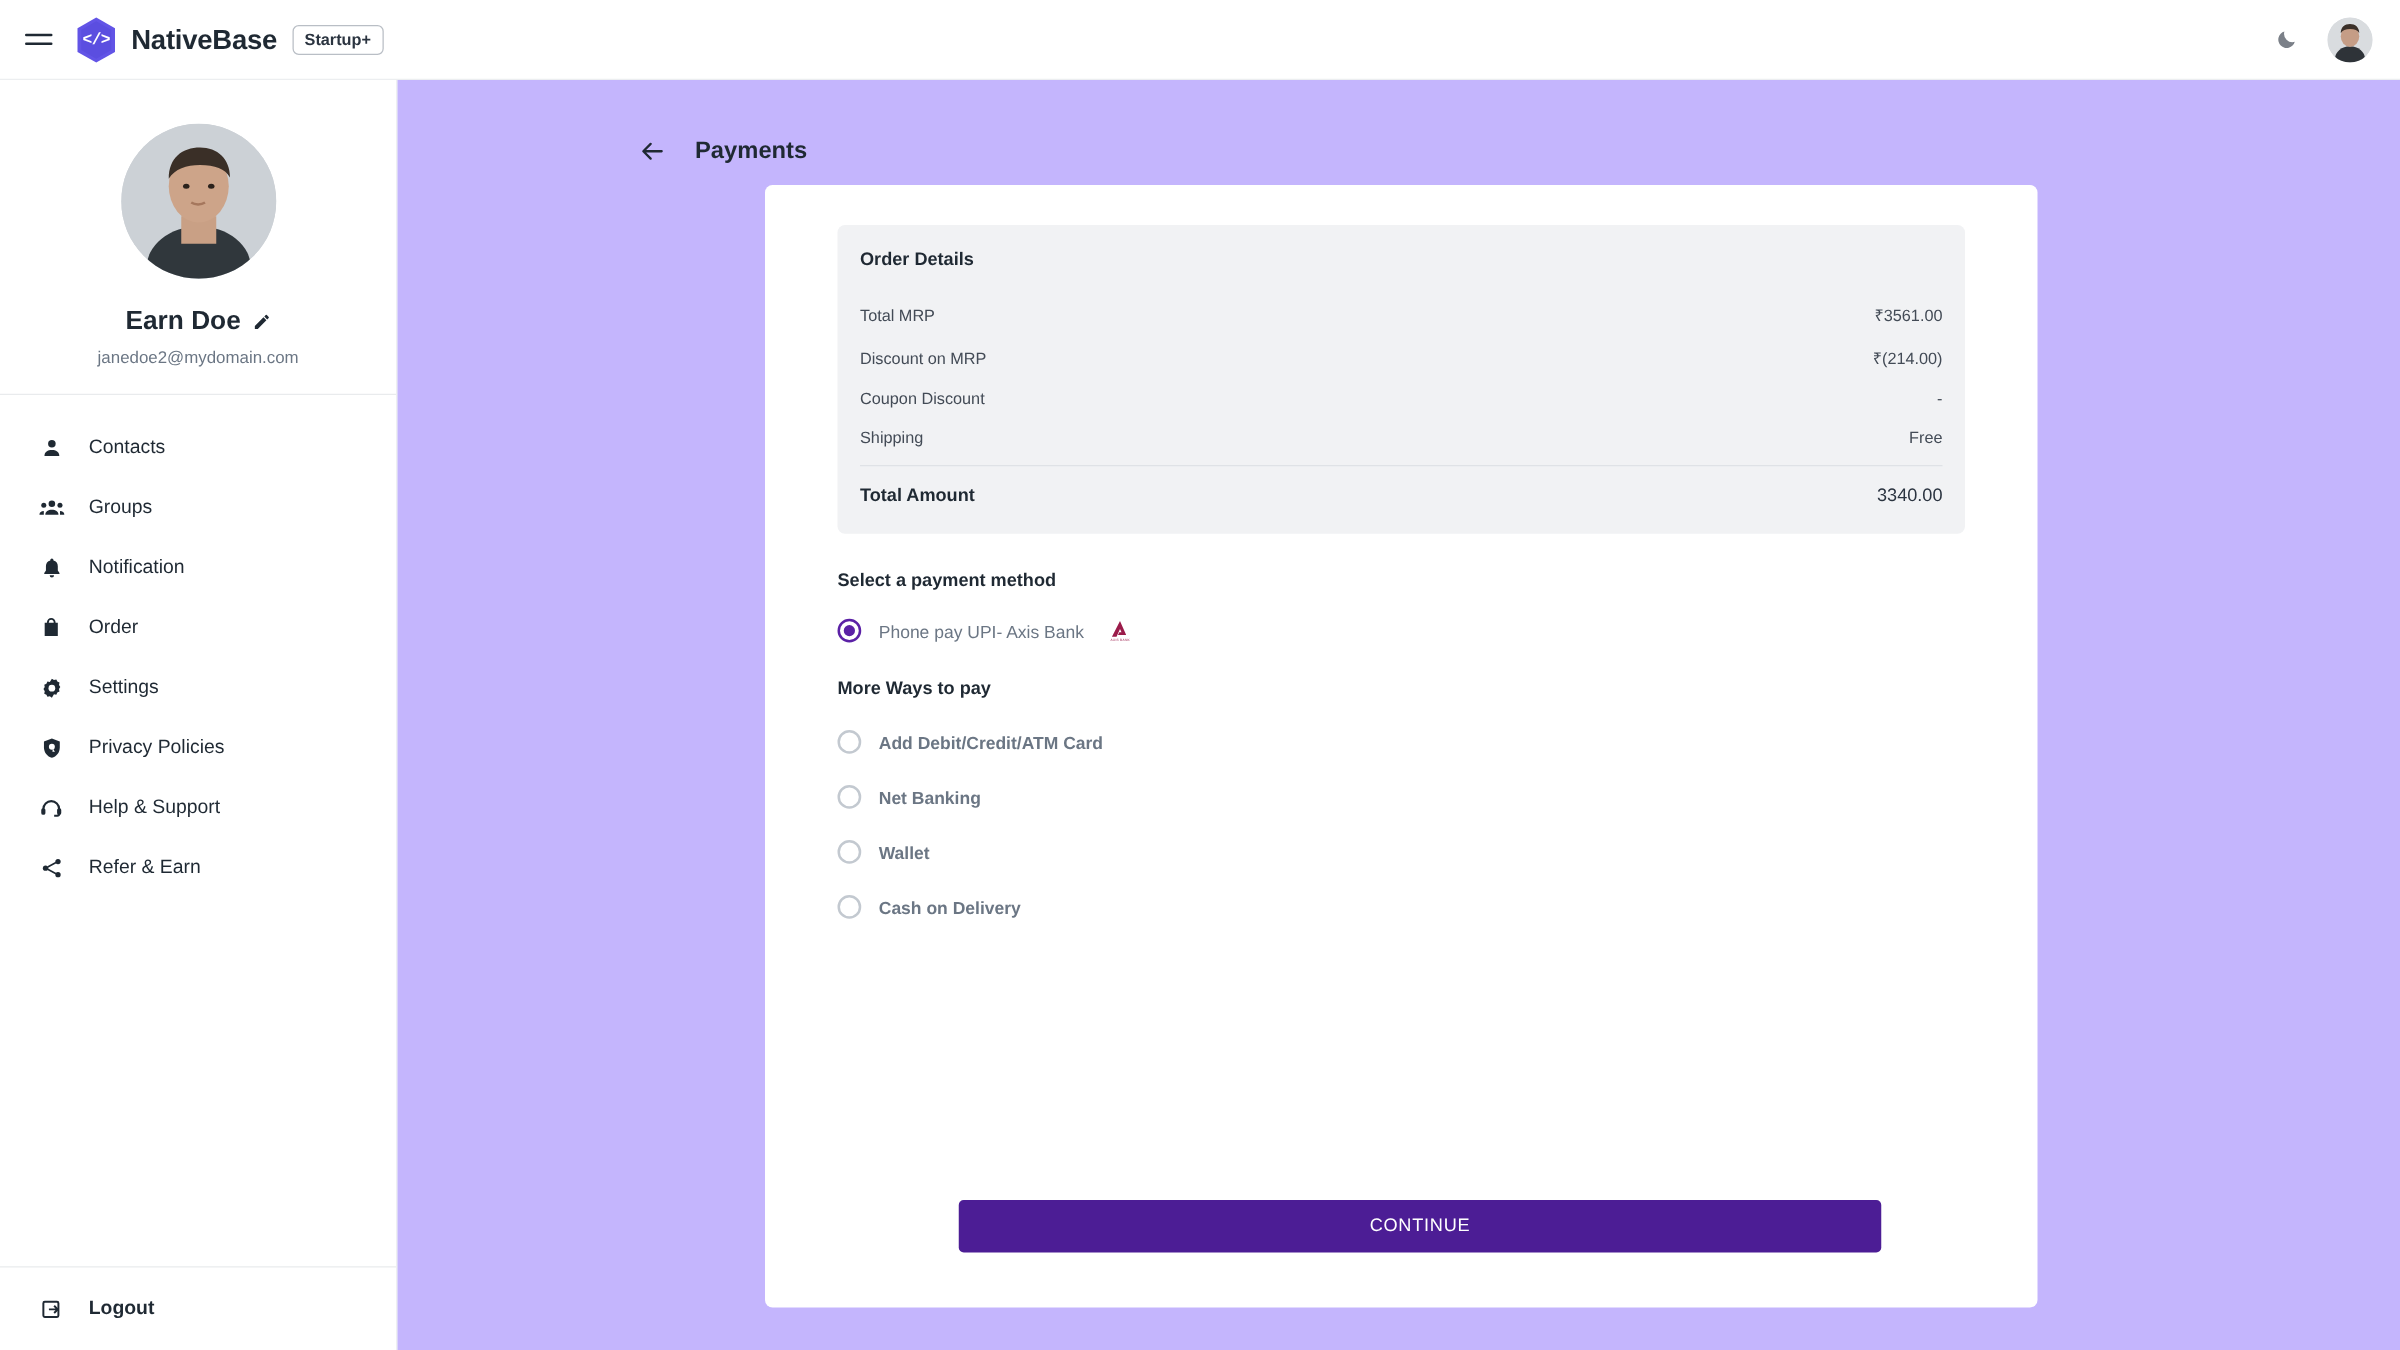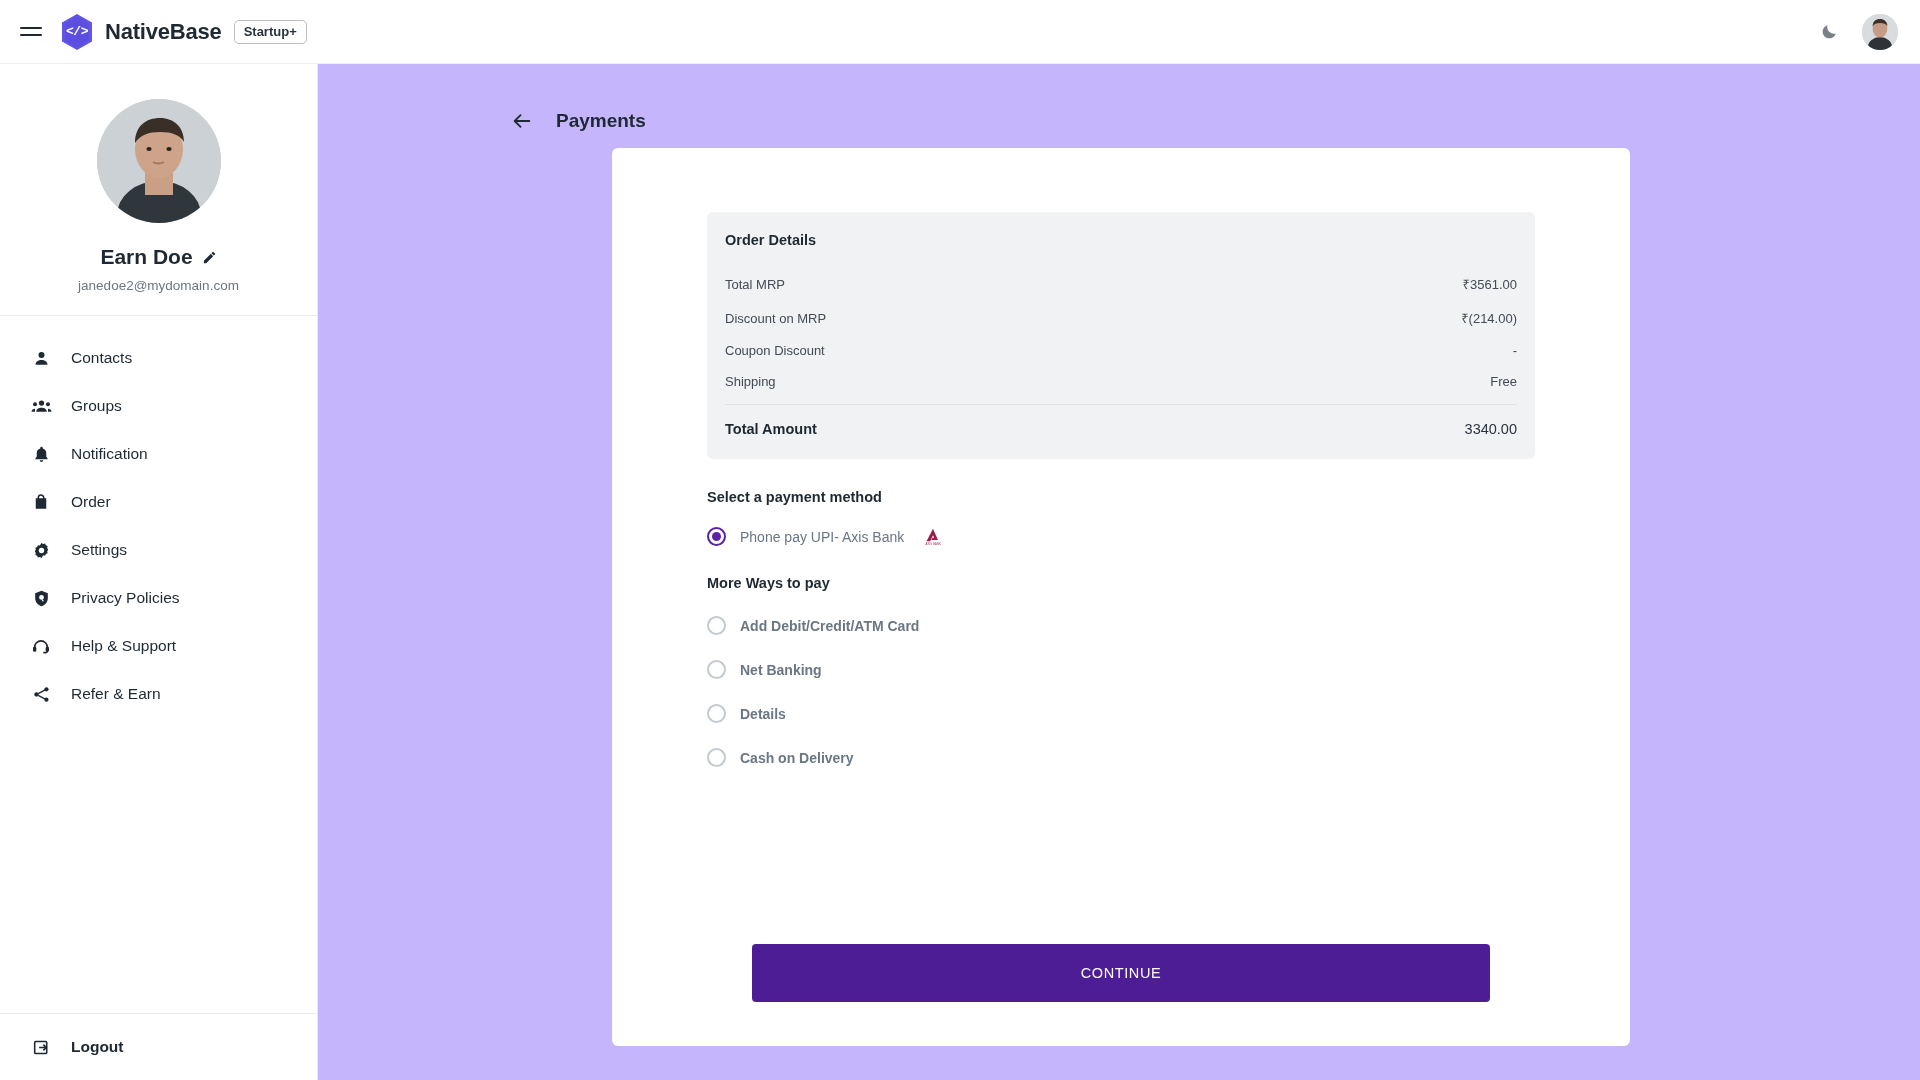--- a/index.html
+++ b/index.html
@@ -93,21 +93,21 @@
     background: #c4b5fd; overflow: hidden;
   }
   .page-head { display: flex; align-items: center; gap: 21px; padding: 44px 0 0 191px; }
   .back-btn { width: 26px; height: 26px; display: flex; align-items: center; justify-content: center; cursor: pointer; }
   .page-title { font-size: 19px; font-weight: bold; color: #1f2933; }
 
   .card {
     position: absolute; left: 294px; top: 84px; width: 1018px; height: 898px;
     background: #ffffff; border-radius: 6px;
   }
-  .card-inner { padding: 32px 95px 0; margin-top: 32px; }
+  .card-inner { padding: 32px 58px 0; }
 
   .order-box {
     background: #f1f2f4; border-radius: 6px; padding: 20px 18px 18px;
   }
   .order-title { font-size: 14.5px; font-weight: bold; color: #1f2933; margin-bottom: 19px; }
   .order-row {
     display: flex; justify-content: space-between; align-items: center;
     padding: 8px 0; font-size: 13px; color: #434b56;
   }
   .order-row .label { color: #434b56; }
@@ -130,21 +130,21 @@
     content: ""; width: 9px; height: 9px; border-radius: 50%; background: #5b21a6;
   }
   .method-label { font-size: 14px; color: #6b7684; }
   .axis-logo { margin-left: 6px; display: flex; flex-direction: column; align-items: center; }
   .axis-sub { font-size: 2.6px; color: #9b1b4a; letter-spacing: 0.2px; margin-top: 1px; }
 
   .more-title { font-size: 14.5px; font-weight: bold; color: #1f2933; margin-top: 29px; }
   .opt-row { display: flex; align-items: center; gap: 14px; margin-top: 25px; font-weight: bold; }
 
   .continue-btn {
-    position: absolute; left: 140px; bottom: 44px; width: 738px; height: 58px;
+    position: absolute; left: 155px; bottom: 44px; width: 738px; height: 42px;
     background: #4c1d95; border: none; border-radius: 4px;
     color: #ffffff; font-size: 14.5px; letter-spacing: 0.6px;
     font-family: "Liberation Sans", sans-serif; cursor: pointer;
     display: flex; align-items: center; justify-content: center;
   }
 </style>
 </head>
 <body>
 
 <div id="app">
@@ -373,21 +373,21 @@
         <div class="opt-row">
           <span class="radio"></span>
           <span class="method-label">Add Debit/Credit/ATM Card</span>
         </div>
         <div class="opt-row">
           <span class="radio"></span>
           <span class="method-label">Net Banking</span>
         </div>
         <div class="opt-row">
           <span class="radio"></span>
-          <span class="method-label">Details</span>
+          <span class="method-label">Wallet</span>
         </div>
         <div class="opt-row">
           <span class="radio"></span>
           <span class="method-label">Cash on Delivery</span>
         </div>
 
       </div>
 
       <button class="continue-btn">CONTINUE</button>
     </div>

